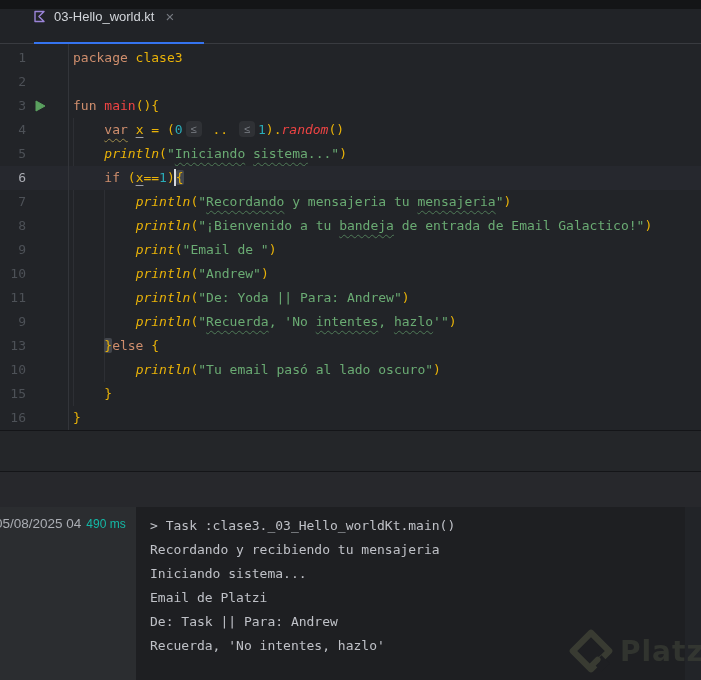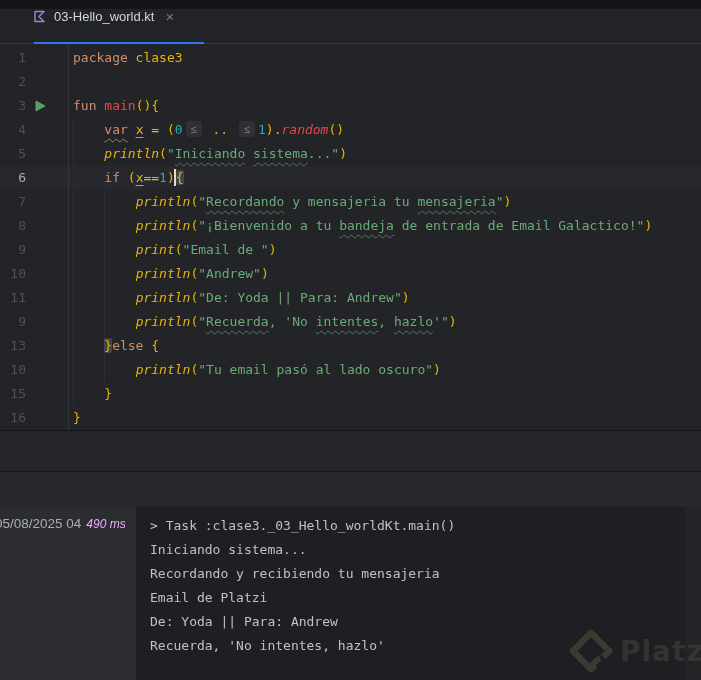--- a/index.html
+++ b/index.html
@@ -43,21 +43,21 @@
   
   .gap1{position:absolute;left:0;top:430px;width:701px;height:1px;background:#141518;}
   .band-a{position:absolute;left:0;top:431px;width:701px;height:40px;background:#242629;}
   .gap2{position:absolute;left:0;top:471px;width:701px;height:1px;background:#141518;}
   .band-b{position:absolute;left:0;top:472px;width:701px;height:35px;background:#27282c;}
   
   .run-row{position:absolute;left:0;top:507px;width:701px;height:173px;}
   .run-list{position:absolute;left:0;top:0;width:152px;height:173px;background:#2b2d30;}
   .run-entry{margin:7px 0 0 -5px;white-space:nowrap;font-family:"Liberation Sans",sans-serif;}
   .run-entry .ts{color:#aaadb3;font-size:13.5px;}
-  .run-entry .dur{color:#f0abfc;font-size:12px;margin-left:5px;font-style:italic;}
+  .run-entry .dur{color:#14b8a6;font-size:12px;margin-left:5px;}
   .console{position:absolute;left:136px;top:0;width:549px;height:173px;background:#1e1f22;
            padding:7px 0 0 14px;box-sizing:border-box;}
   .console-line{height:24px;line-height:24px;font-size:13px;color:#bfc1c7;white-space:pre;}
   
   .watermark{position:absolute;left:568px;top:624px;width:133px;height:54px;overflow:hidden;
              display:flex;align-items:center;pointer-events:none;}
   .wm-text{font-family:"DejaVu Sans",sans-serif;font-weight:bold;font-size:28px;letter-spacing:1px;
            color:#42463a;opacity:0.55;margin-left:6px;}
   .wm-logo{opacity:0.6;flex:none;}
 </style>
@@ -179,24 +179,24 @@
   <div class="band-b"></div>
 
   <div class="run-row">
     <div class="run-list">
       <div class="run-entry">
         <span class="ts">05/08/2025 04</span><span class="dur">490 ms</span>
       </div>
     </div>
     <div class="console">
         <div class="console-line">&gt; Task :clase3._03_Hello_worldKt.main()</div>
+        <div class="console-line">Recordando y recibiendo tu mensajeria</div>
         <div class="console-line">Iniciando sistema...</div>
-        <div class="console-line">Recordando y recibiendo tu mensajeria</div>
         <div class="console-line">Email de Platzi</div>
-        <div class="console-line">De: Yoda || Para: Andrew</div>
+        <div class="console-line">De: Task || Para: Andrew</div>
         <div class="console-line">Recuerda, 'No intentes, hazlo'</div>
       </div>
   </div>
 
   <div class="watermark">
     <svg class="wm-logo" width="46" height="46" viewBox="0 0 48 48">
       <path d="M24 5 L43 24 L24 43 L5 24 Z" fill="none" stroke="#4b4f3e" stroke-width="6.5" stroke-linejoin="round"></path>
       <rect x="29" y="31" width="12" height="12" fill="#1e1f22" transform="rotate(45 35 37)"></rect>
       <path d="M23 41 L31 33" fill="none" stroke="#4b4f3e" stroke-width="6" stroke-linecap="round"></path>
     </svg>

